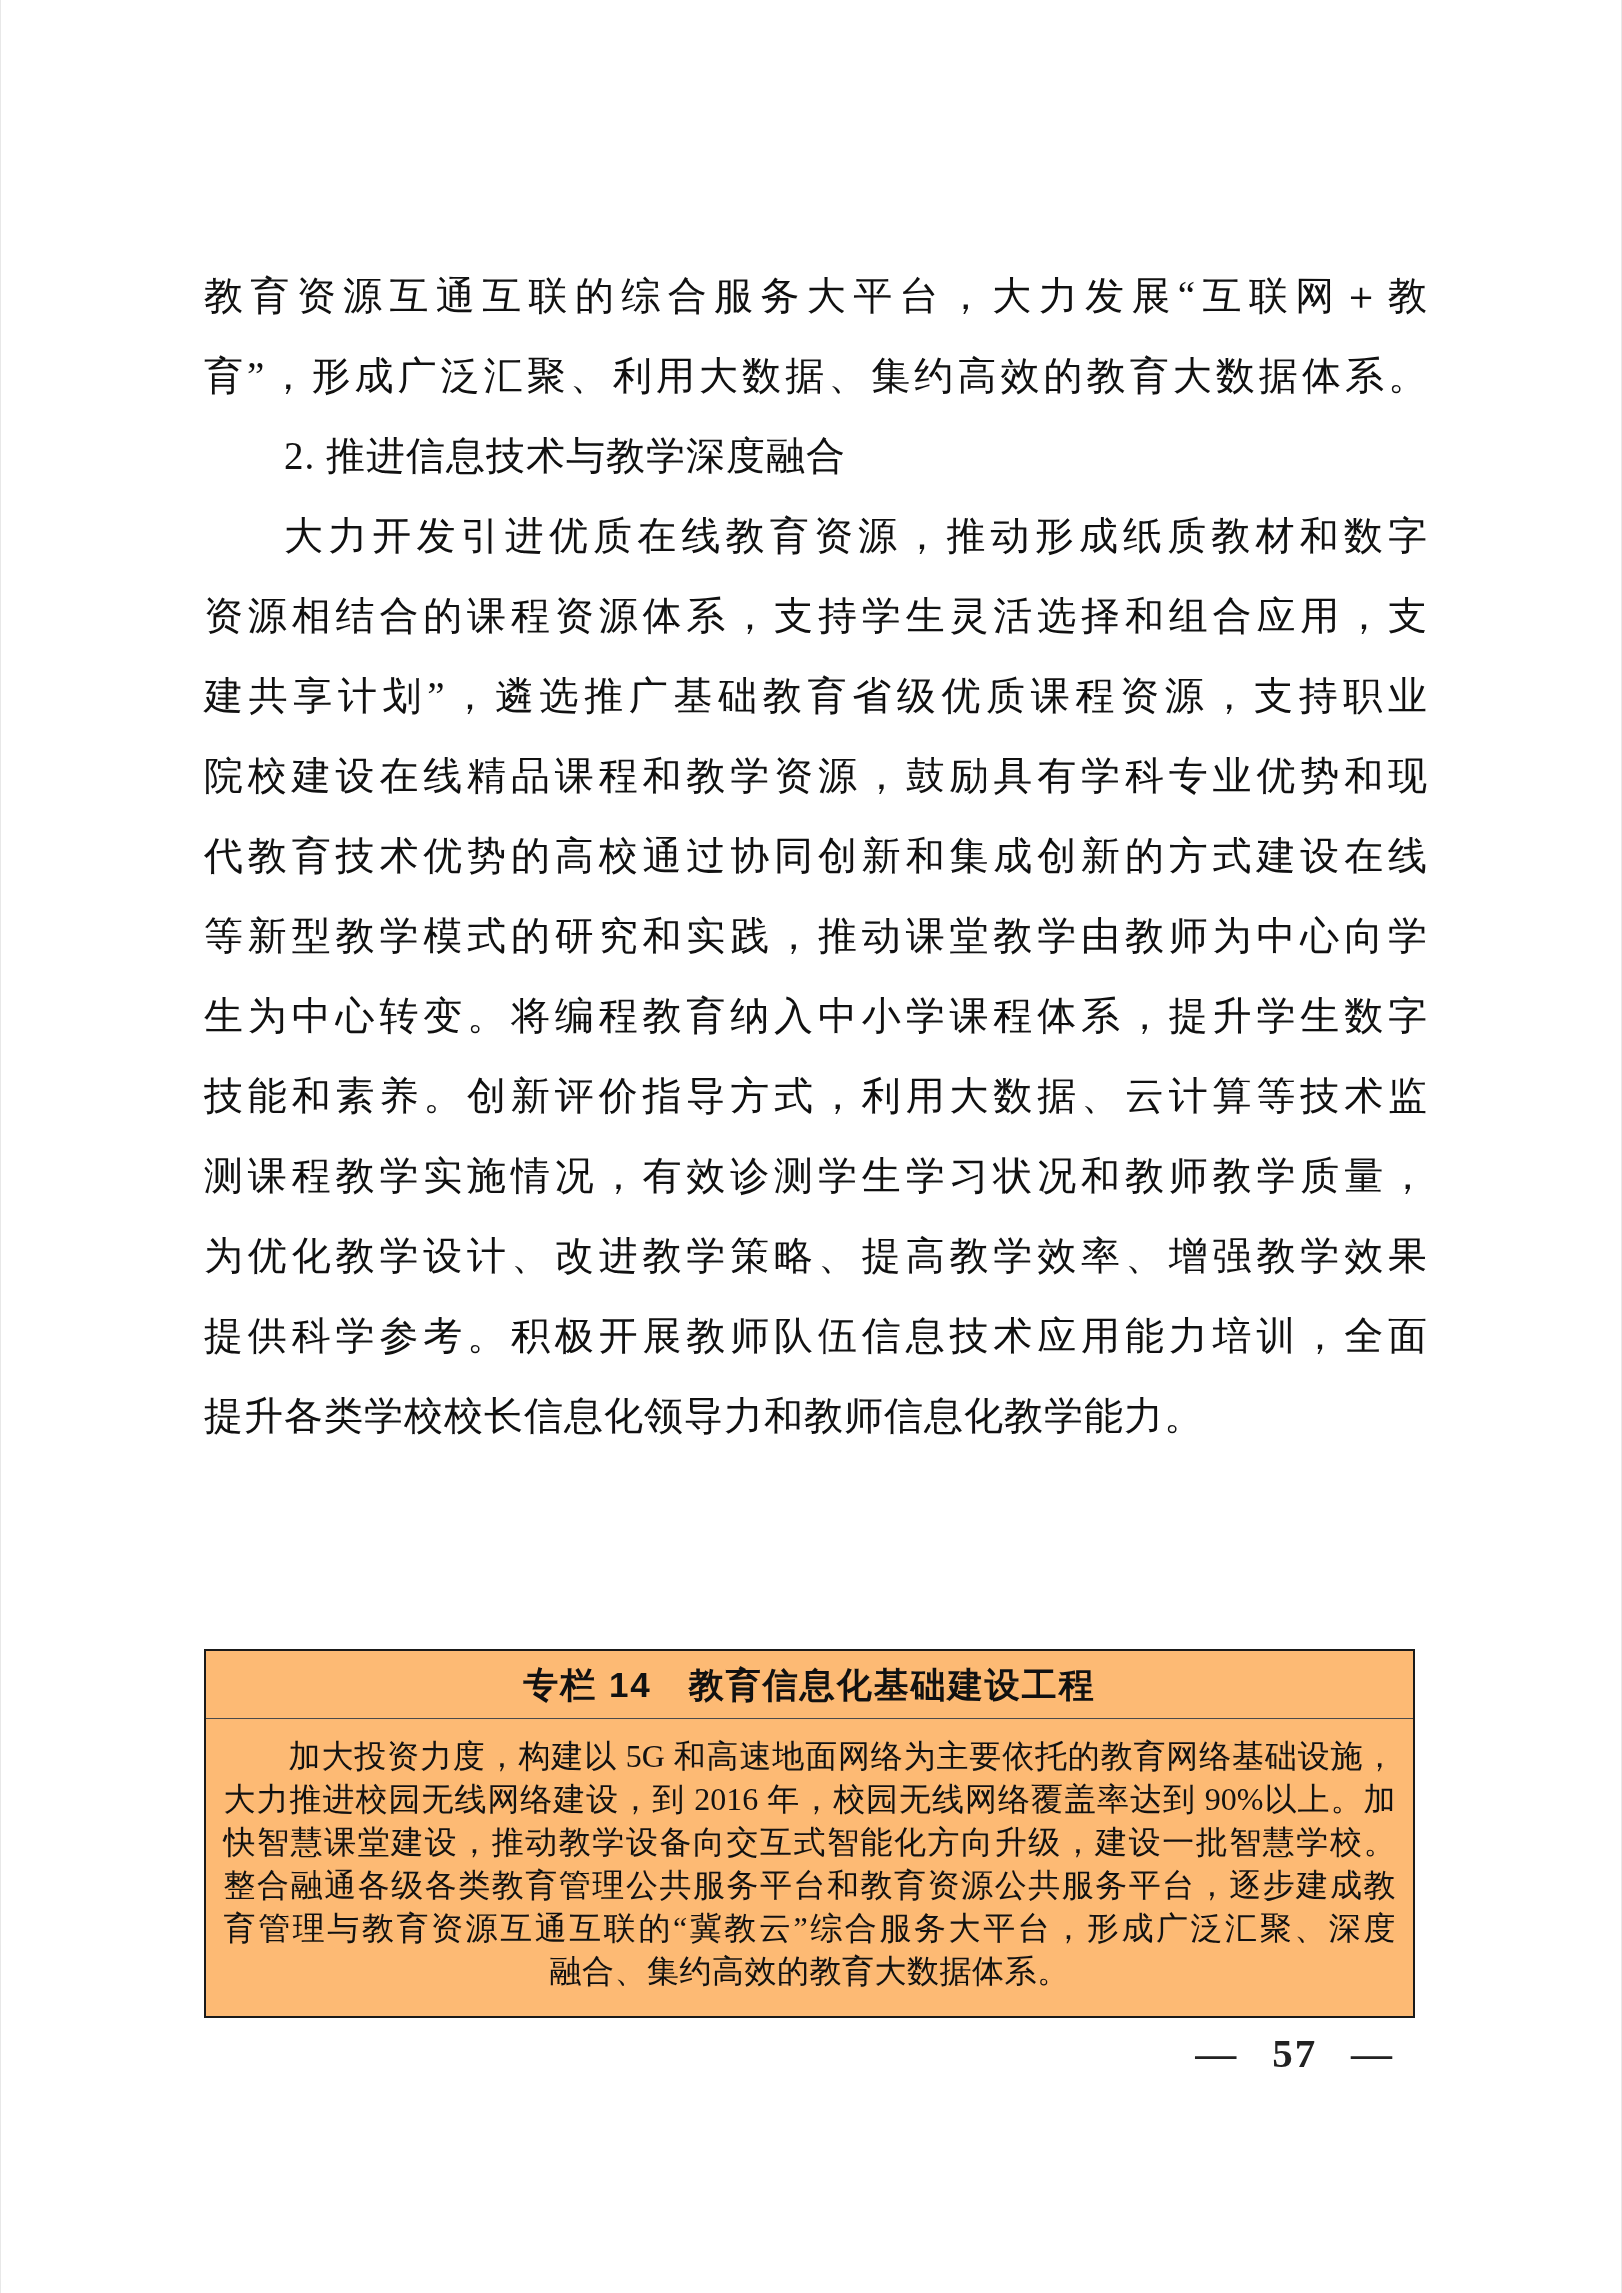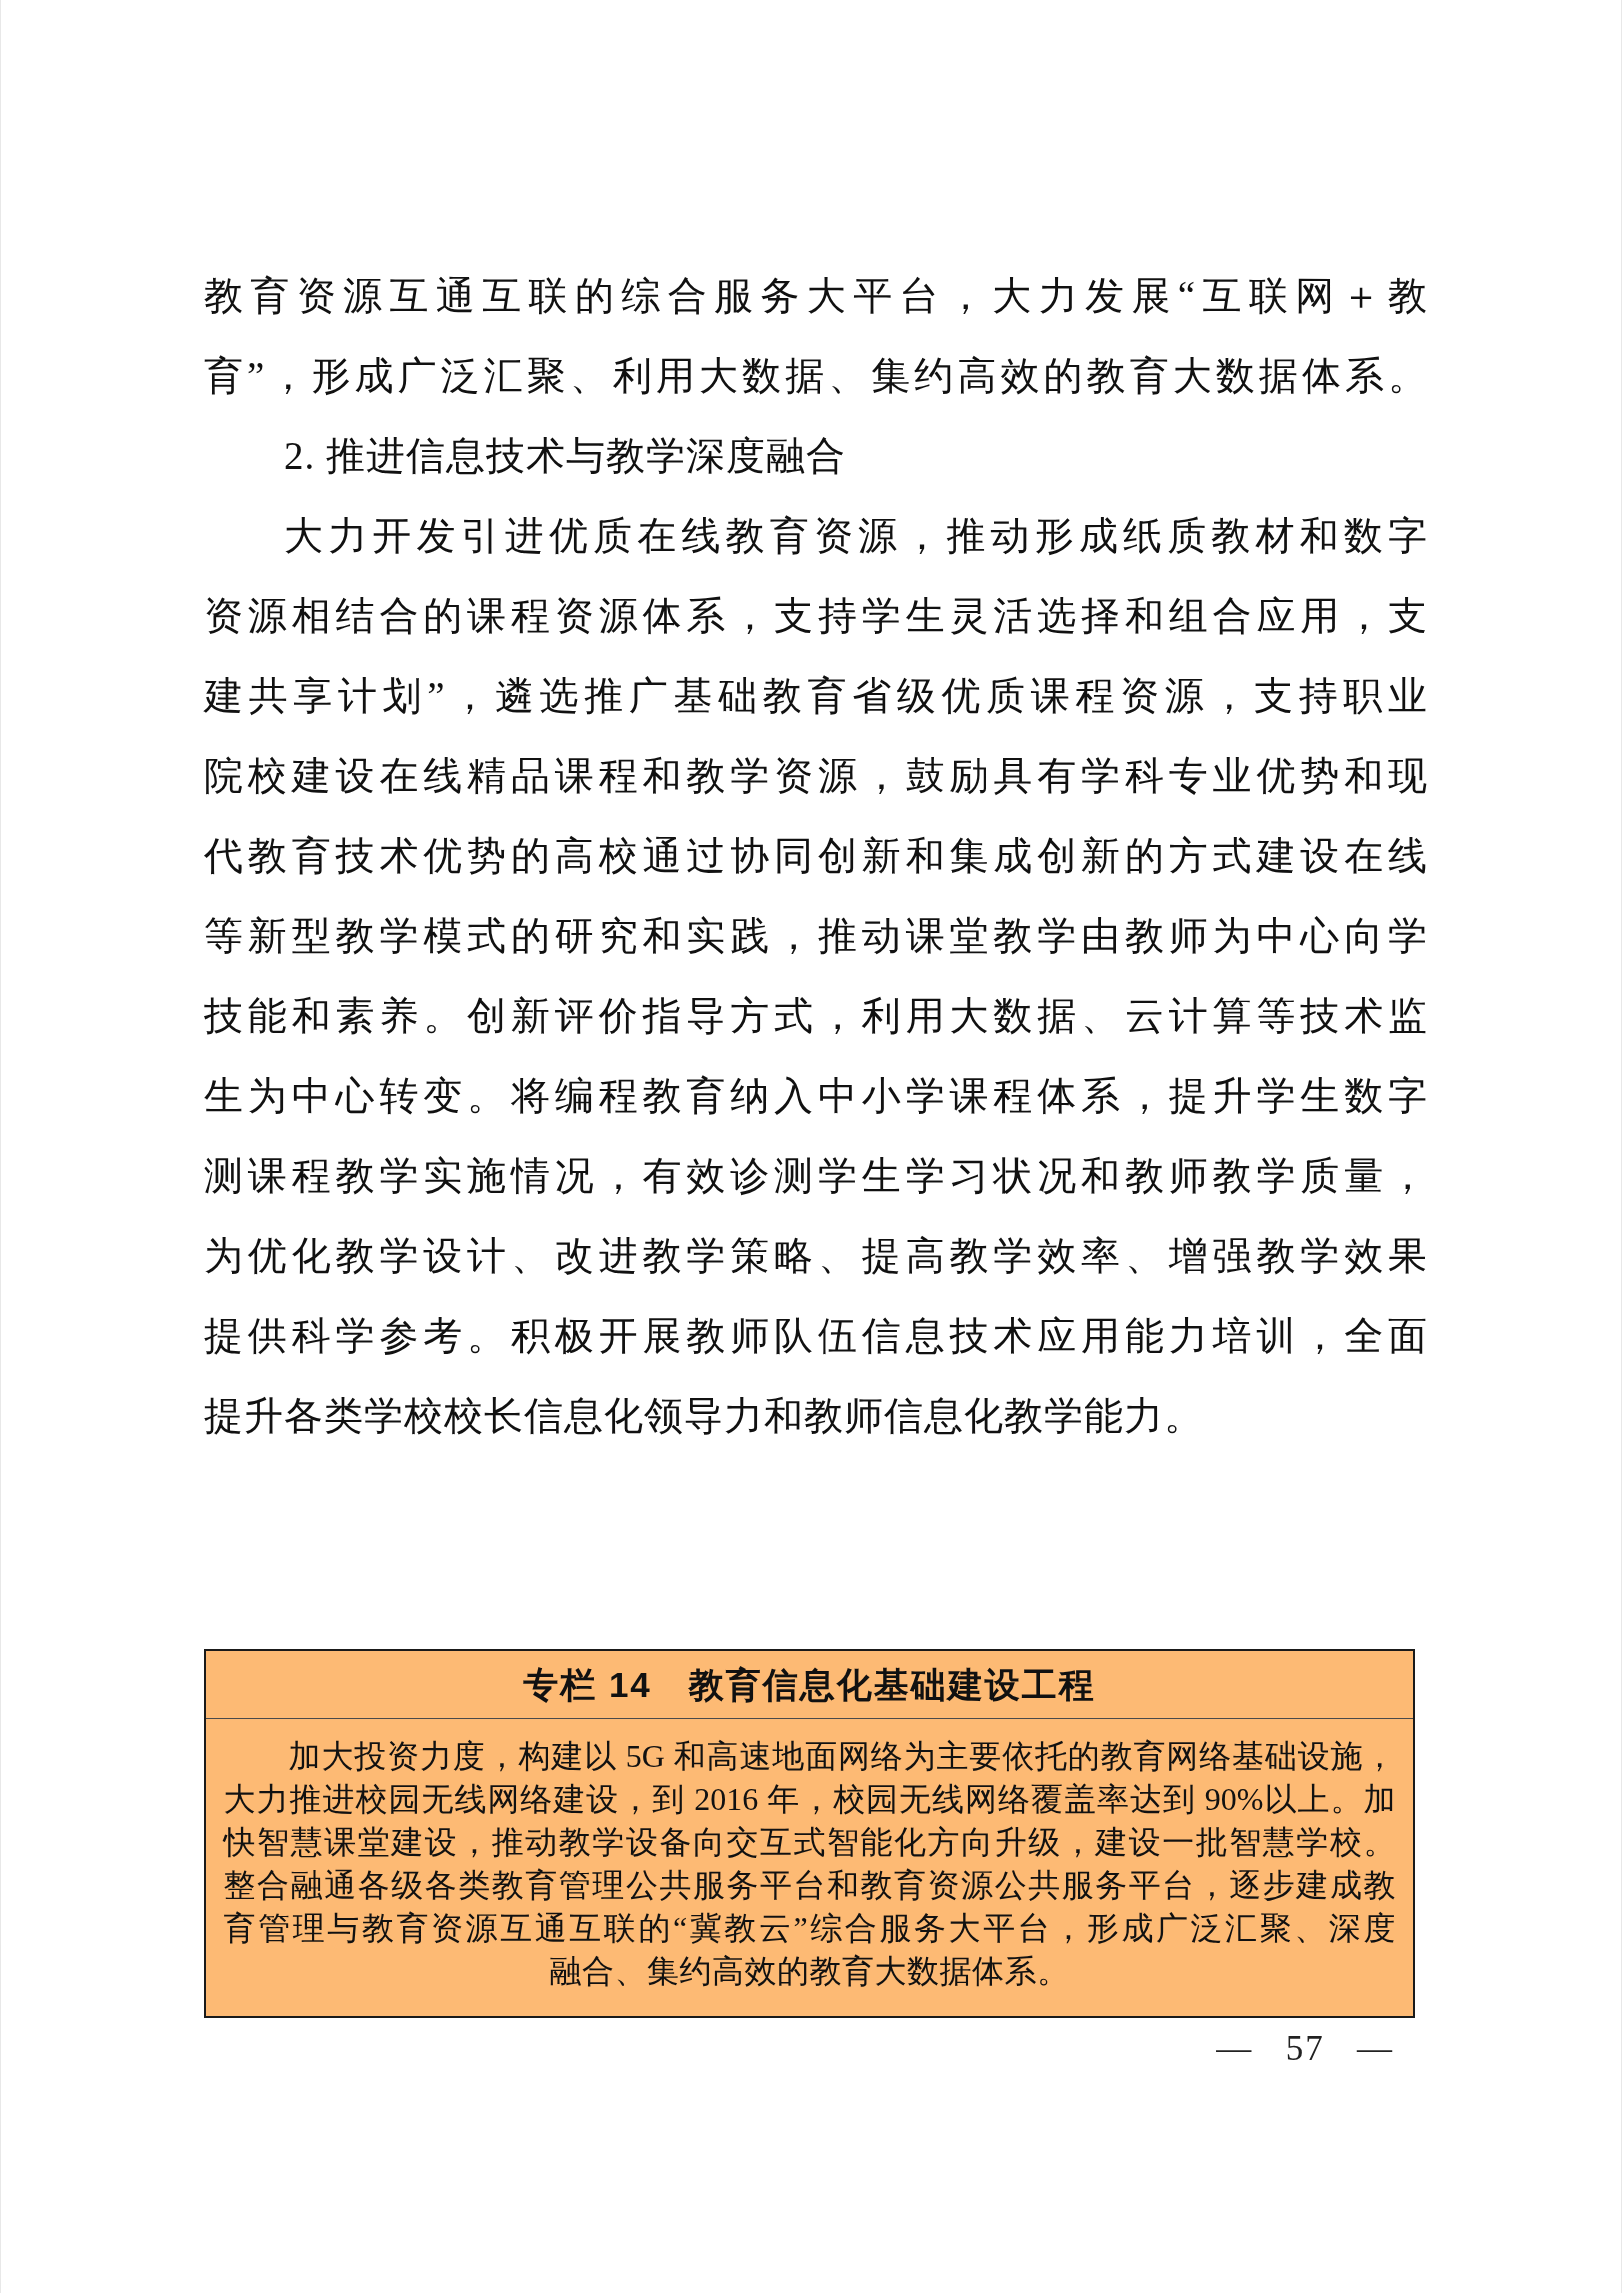--- a/index.html
+++ b/index.html
@@ -67,43 +67,44 @@
     text-align:justify;
     text-align-last:justify;
     letter-spacing:0;
   }
   .pln.ind{text-indent:65px;}
   
   .pageno{
     position:absolute;
     top:2029px;
     right:227px;
-    font-size:35px;
+    font-size:41px;
     letter-spacing:2px;
     word-spacing:21.6px;
     color:#222;
+    font-weight:bold;
   }
 </style>
 </head>
 <body>
 
 <div class="page">
 
   <div class="body-block">
     <div class="ln j">教育资源互通互联的综合服务大平台，大力发展“互联网＋教</div>
     <div class="ln j">育”，形成广泛汇聚、利用大数据、集约高效的教育大数据体系。</div>
     <div class="ln ind">2. 推进信息技术与教学深度融合</div>
     <div class="ln j ind">大力开发引进优质在线教育资源，推动形成纸质教材和数字</div>
     <div class="ln j">资源相结合的课程资源体系，支持学生灵活选择和组合应用，支</div>
     <div class="ln j">建共享计划”，遴选推广基础教育省级优质课程资源，支持职业</div>
     <div class="ln j">院校建设在线精品课程和教学资源，鼓励具有学科专业优势和现</div>
     <div class="ln j">代教育技术优势的高校通过协同创新和集成创新的方式建设在线</div>
     <div class="ln j">等新型教学模式的研究和实践，推动课堂教学由教师为中心向学</div>
+    <div class="ln j">生为中心转变。将编程教育纳入中小学课程体系，提升学生数字</div>
     <div class="ln j">技能和素养。创新评价指导方式，利用大数据、云计算等技术监</div>
-    <div class="ln j">生为中心转变。将编程教育纳入中小学课程体系，提升学生数字</div>
     <div class="ln j">测课程教学实施情况，有效诊测学生学习状况和教师教学质量，</div>
     <div class="ln j">为优化教学设计、改进教学策略、提高教学效率、增强教学效果</div>
     <div class="ln j">提供科学参考。积极开展教师队伍信息技术应用能力培训，全面</div>
     <div class="ln">提升各类学校校长信息化领导力和教师信息化教学能力。</div>
   </div>
 
   <div class="panel">
     <div class="panel-title">专栏 14　教育信息化基础建设工程</div>
     <div class="panel-body">
       <div class="pln j ind">加大投资力度，构建以 5G 和高速地面网络为主要依托的教育网络基础设施，</div>

